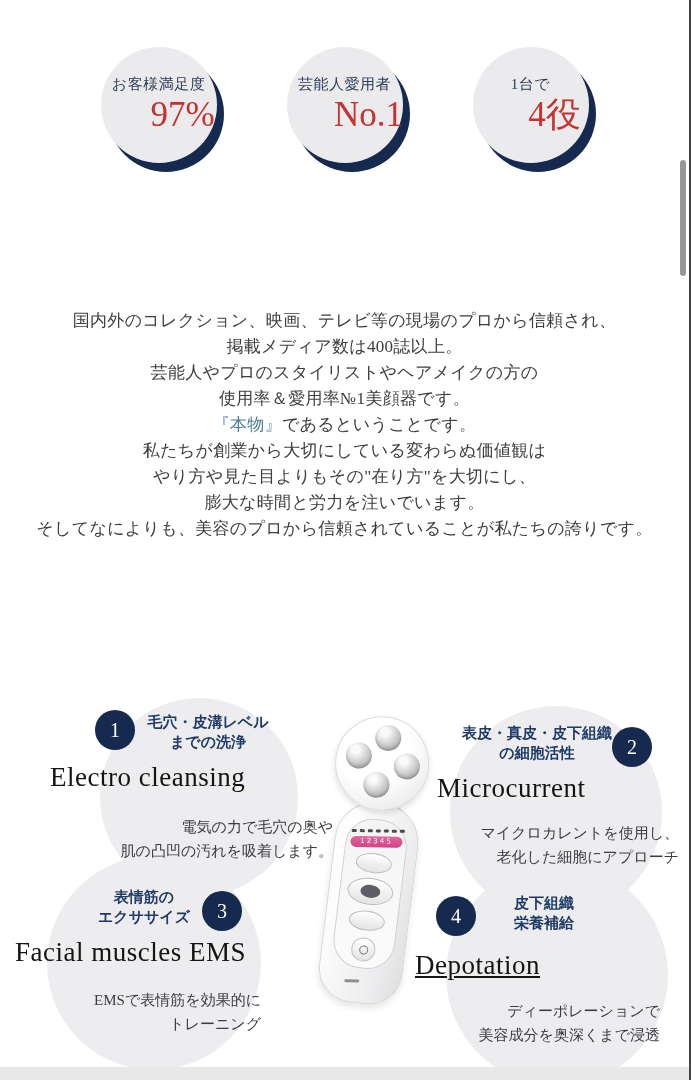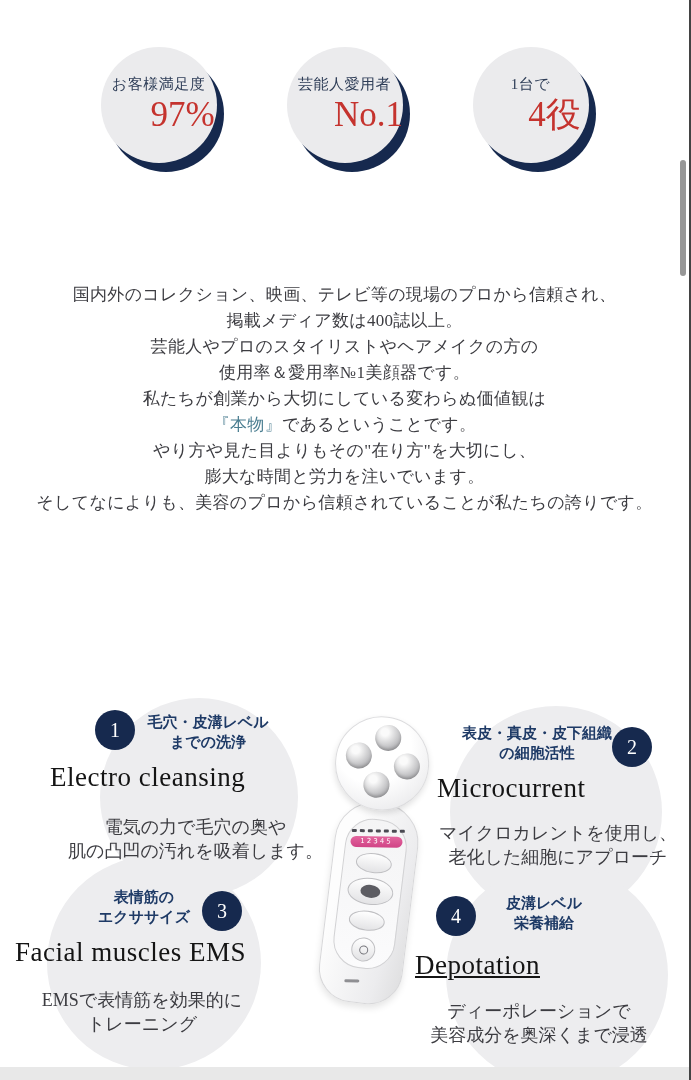--- a/index.html
+++ b/index.html
@@ -24,21 +24,21 @@
     background: #ebebed;
     box-shadow: 7px 9px 0 0 #16294e;
     display: flex; flex-direction: column; align-items: center; justify-content: center;
     text-align: center;
   }
   .badge-label { font-size: 15px; color: #2e3d57; letter-spacing: 0.5px; text-align: center; }
   .badge-value { font-size: 35px; color: #c5332e; margin-top: 2px; line-height: 1.1; margin-left: 48px; }
 
   
   .intro {
-    position: absolute; top: 282px; left: 20px; right: 20px;
+    position: absolute; top: 308px; left: 20px; right: 20px;
     text-align: center;
     font-size: 17px; line-height: 26px; color: #3c3c41;
     letter-spacing: 0.3px;
   }
   .intro p { margin: 0; }
   .hl { color: #4b7e91; }
 
   
   .features { position: absolute; left: 0; top: 640px; width: 691px; height: 440px; }
   .bg-circle { position: absolute; border-radius: 50%; background: #ededef; }
@@ -55,22 +55,22 @@
   }
   .feat-label {
     position: absolute; text-align: center;
     font-size: 15px; font-weight: bold; color: #1e3a66; line-height: 20px;
   }
   .feat-title {
     position: absolute; 
     font-size: 27px; color: #141414; letter-spacing: 0.5px; white-space: nowrap;
   }
   .feat-desc {
-    position: absolute; text-align: center;
-    font-size: 18px; color: #3c3c41; line-height: 24px;
+    position: absolute; text-align: right;
+    font-size: 15px; color: #3c3c41; line-height: 24px;
   }
   
   .n1 { left: 95px;  top: 70px; }
   .l1 { left: 138px; top: 72px;  width: 140px; }
   .t1 { left: 50px;  top: 122px; width: 290px; }
   .d1 { left: 58px;  top: 175px; width: 275px; }
   
   .n2 { left: 612px; top: 87px; }
   .l2 { left: 458px; top: 83px;  width: 158px; }
   .t2 { left: 437px; top: 133px; width: 240px; }
@@ -182,22 +182,22 @@
       <div class="badge-label">1台で</div>
       <div class="badge-value">4役</div>
     </div>
   </section>
 
   <section class="intro">
     <p>国内外のコレクション、映画、テレビ等の現場のプロから信頼され、</p>
     <p>掲載メディア数は400誌以上。</p>
     <p>芸能人やプロのスタイリストやヘアメイクの方の</p>
     <p>使用率＆愛用率№1美顔器です。</p>
+    <p><span class="hl">『本物』</span><span>であるということです。</span></p>
     <p>私たちが創業から大切にしている変わらぬ価値観は</p>
-    <p><span class="hl">『本物』</span><span>であるということです。</span></p>
     <p>やり方や見た目よりもその"在り方"を大切にし、</p>
     <p>膨大な時間と労力を注いでいます。</p>
     <p>そしてなによりも、美容のプロから信頼されていることが私たちの誇りです。</p>
   </section>
 
   <section class="features">
     <div class="bg-circle bgc1"></div>
     <div class="bg-circle bgc2"></div>
     <div class="bg-circle bgc3"></div>
     <div class="bg-circle bgc4"></div>
@@ -230,21 +230,21 @@
       <div>エクササイズ</div>
     </div>
     <div class="feat-title t3">Facial muscles EMS</div>
     <div class="feat-desc d3">
       <div>EMSで表情筋を効果的に</div>
       <div>トレーニング</div>
     </div>
 
     <div class="num-circle n4">4</div>
     <div class="feat-label l4">
-      <div>皮溝レベル</div>
+      <div>皮下組織</div>
       <div>栄養補給</div>
     </div>
     <div class="feat-title t4">Depotation</div>
     <div class="feat-desc d4">
       <div>ディーポレーションで</div>
       <div>美容成分を奥深くまで浸透</div>
     </div>
 
     <div class="device">
       <div class="dev-head">

